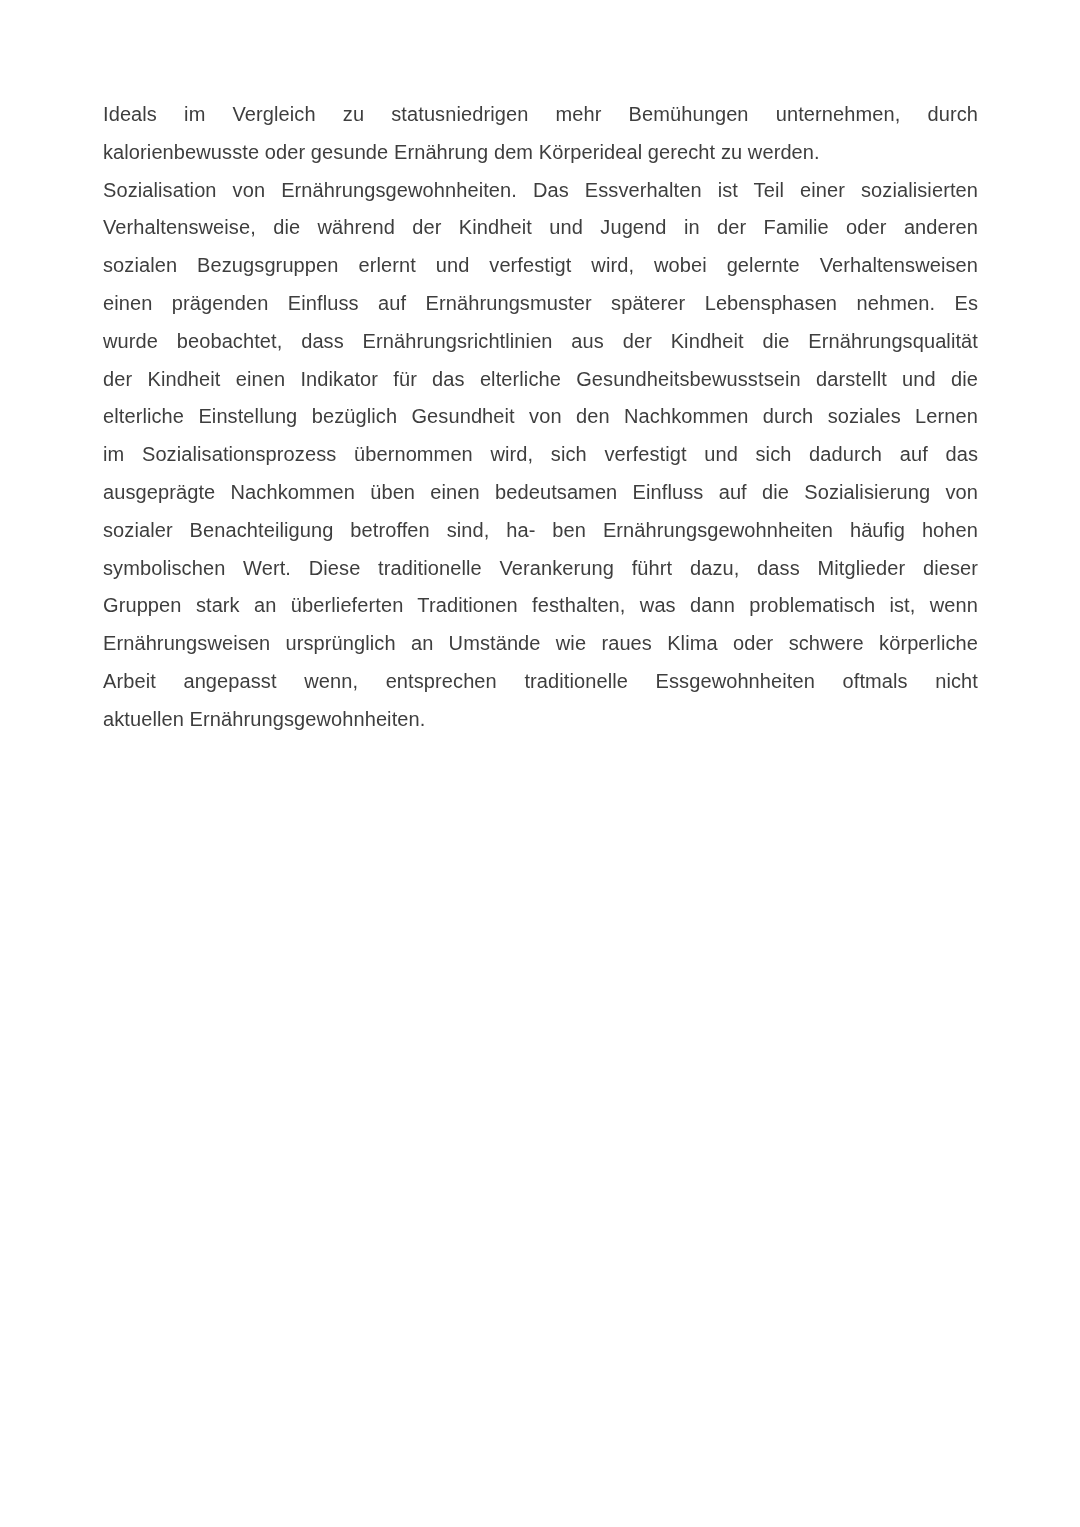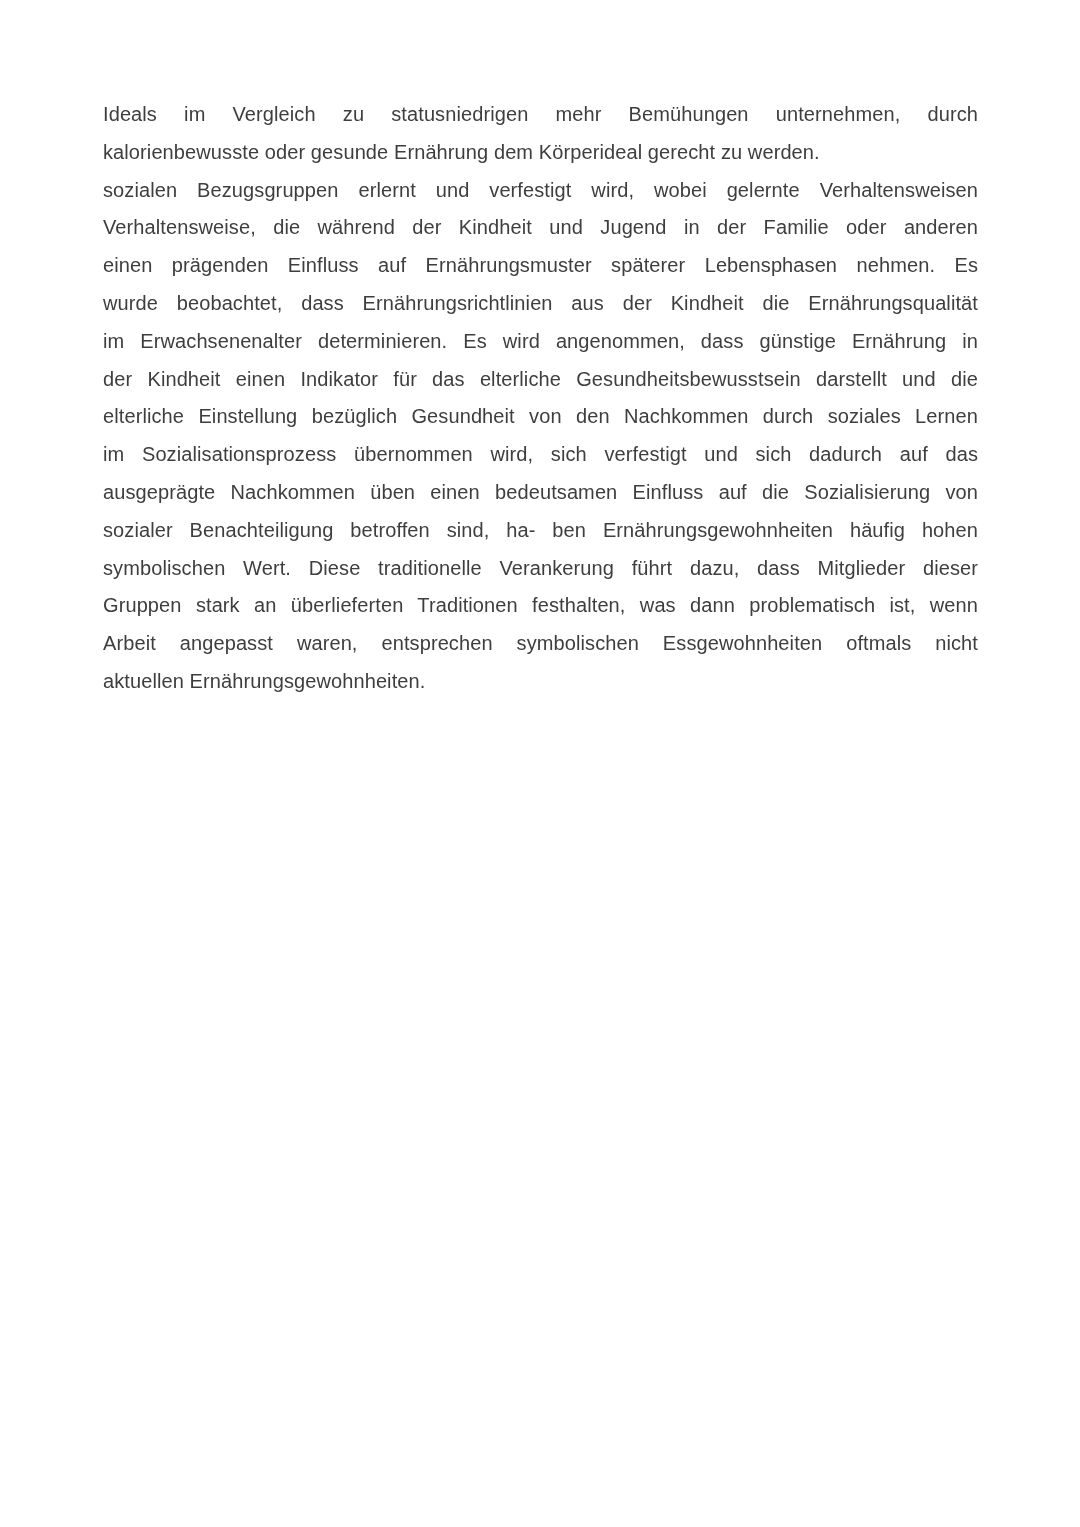--- a/index.html
+++ b/index.html
@@ -48,29 +48,30 @@
 </head>
 <body style="background: rgb(255, 255, 255);">
 
 <div class="page">
   <div class="text-block" id="text-block" style="color: rgb(62, 62, 62);">
       <div class="paragraph">
         <div class="line">Ideals im Vergleich zu statusniedrigen mehr Bemühungen unternehmen, durch</div>
         <div class="line last">kalorienbewusste oder gesunde Ernährung dem Körperideal gerecht zu werden.</div>
       </div>
       <div class="paragraph">
+        <div class="line">Sozialisation von Ernährungsgewohnheiten. Das Essverhalten ist Teil einer sozialisierten</div>
+        <div class="line">Verhaltensweise, die während der Kindheit und Jugend in der Familie oder anderen</div>
         <div class="line">sozialen Bezugsgruppen erlernt und verfestigt wird, wobei gelernte Verhaltensweisen</div>
-        <div class="line">Verhaltensweise, die während der Kindheit und Jugend in der Familie oder anderen</div>
         <div class="line">einen prägenden Einfluss auf Ernährungsmuster späterer Lebensphasen nehmen. Es</div>
         <div class="line">wurde beobachtet, dass Ernährungsrichtlinien aus der Kindheit die Ernährungsqualität</div>
-        <div class="line">im Erwachsenenalter determinieren. Es wird angenommen, dass günstige Ernährung in</div>
         <div class="line">der Kindheit einen Indikator für das elterliche Gesundheitsbewusstsein darstellt und die</div>
         <div class="line">elterliche Einstellung bezüglich Gesundheit von den Nachkommen durch soziales Lernen</div>
         <div class="line">im Sozialisationsprozess übernommen wird, sich verfestigt und sich dadurch auf das</div>
         <div class="line">ausgeprägte Nachkommen üben einen bedeutsamen Einfluss auf die Sozialisierung von</div>
         <div class="line">sozialer Benachteiligung betroffen sind, ha- ben Ernährungsgewohnheiten häufig hohen</div>
         <div class="line">symbolischen Wert. Diese traditionelle Verankerung führt dazu, dass Mitglieder dieser</div>
         <div class="line">Gruppen stark an überlieferten Traditionen festhalten, was dann problematisch ist, wenn</div>
-        <div class="line">Arbeit angepasst waren, entsprechen symbolischen Essgewohnheiten oftmals nicht</div>
+        <div class="line">Ernährungsweisen ursprünglich an Umstände wie raues Klima oder schwere körperliche</div>
+        <div class="line">Arbeit angepasst wenn, entsprechen traditionelle Essgewohnheiten oftmals nicht</div>
         <div class="line last">aktuellen Ernährungsgewohnheiten.</div>
       </div>
     </div>
 </div>
 
 </body></html>

